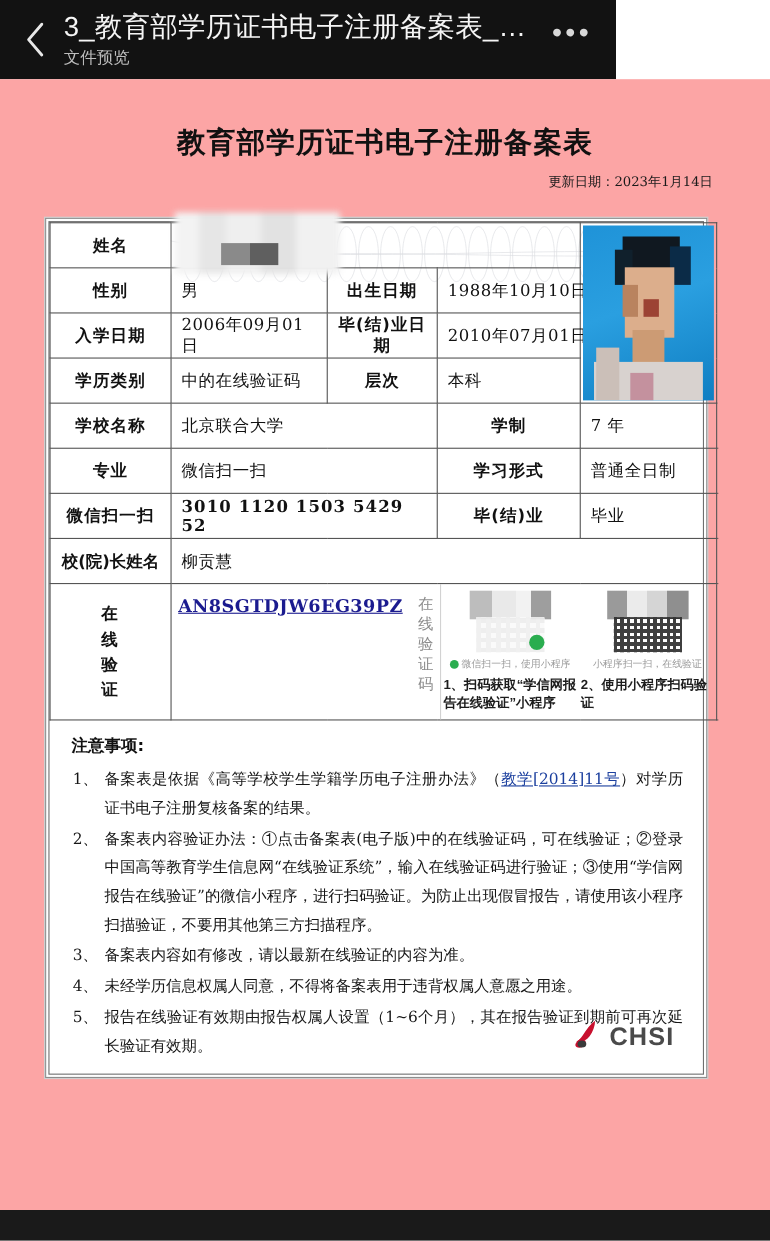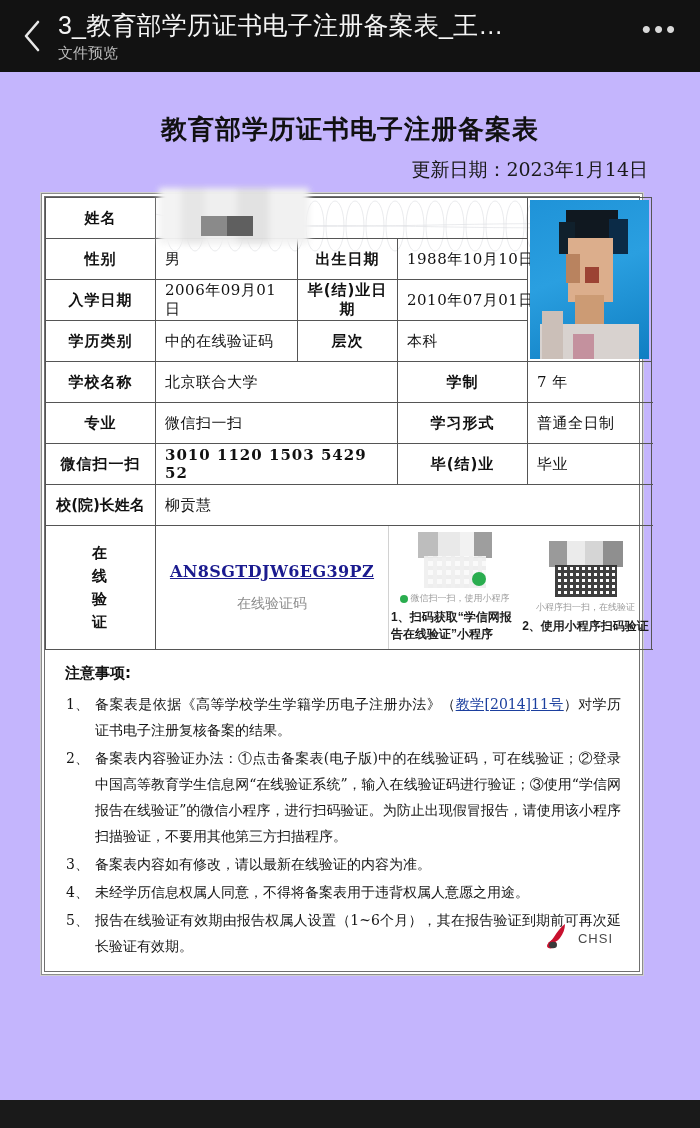--- a/index.html
+++ b/index.html
@@ -6,21 +6,21 @@
   html, body {
     width: 700px; height: 1128px;
     background: #ffffff;
     font-family: "Liberation Sans", "DejaVu Sans", sans-serif;
     overflow: hidden;
   }
   .screen { position: relative; width: 700px; height: 1128px; background:#fff; }
 
   
   .appbar {
-    position: absolute; left:0; top:0; width:700px; height:72px;
+    position: absolute; left:0; top:0; width:560px; height:72px;
     background:#121212; color:#f2f2f2;
     display:flex; align-items:center; padding:0 14px 0 10px;
   }
   .back-btn {
     width:44px; height:44px; flex:0 0 44px;
     display:flex; align-items:center; justify-content:center;
     color:#e8e8e8;
   }
   .back-btn svg { display:block; }
   .appbar-titles { flex:1 1 auto; min-width:0; padding-left:4px; }
@@ -35,30 +35,30 @@
   }
   .more-btn {
     flex:0 0 52px; height:48px; display:flex; align-items:center; justify-content:center;
     color:#d8d8d8; font-size:26px; letter-spacing:3px; line-height:10px;
     padding-bottom:14px;
   }
 
   
   .doc {
     position:absolute; left:0; top:72px; width:700px; height:1028px;
-    background:#c4b5fd; padding:24px 30px 0 30px;
+    background:#fca5a5; padding:24px 30px 0 30px;
   }
   .doc-title {
     text-align:center; font-size:26px; font-weight:700; letter-spacing:1px;
     color:#111; margin-top:16px; margin-bottom:10px;
     font-family:"DejaVu Sans","Liberation Sans",sans-serif;
   }
   .doc-updated {
-    text-align:right; font-size:19px; color:#1a1a1a; padding-right:22px;
-    margin-bottom:10px; font-family:"DejaVu Serif","Liberation Serif",serif;
+    text-align:right; font-size:12px; color:#1a1a1a; padding-right:22px;
+    margin-bottom:24px; font-family:"DejaVu Serif","Liberation Serif",serif;
   }
 
   
   .frame {
     position:relative; margin:0 27px 0 11px;
     border:1px solid #8d8d8d; padding:2px; background:#fff;
     box-shadow:0 0 0 1px #cfcfcf;
   }
   .frame-inner { border:1px solid #6f6f6f; background:#fff; position:relative; }
 
@@ -118,22 +118,22 @@
   .idphoto .shoulder3 { left:10%; top:70%; width:18%; height:30%; background:#cbbfb8; }
 
   
   td.verify-lbl {
     text-align:center; font-weight:700; font-size:16px; line-height:23px;
     letter-spacing:2px; padding:6px 0;
     font-family:"DejaVu Sans","Liberation Sans",sans-serif;
   }
   .verify-body { display:flex; align-items:stretch; min-height:100px; }
   .verify-left {
-    flex:0 0 232px; display:flex; flex-direction:column;
-    align-items:center; justify-content:center; gap:14px; padding:10px 6px;
+    flex:0 0 232px; display:flex; flex-direction:row;
+    align-items:flex-start; justify-content:center; gap:14px; padding:10px 6px;
   }
   .verify-code {
     color:#1b1b8f; font-weight:700; font-size:16px; letter-spacing:0.4px;
     text-decoration:underline; font-family:"DejaVu Serif","Liberation Serif",serif;
   }
   .verify-code-lbl { color:#8d8d8d; font-size:14px; }
   .verify-right { flex:1 1 auto; border-left:1px solid #d2d2d2; display:flex; }
   .qr-block { flex:1 1 50%; display:flex; flex-direction:column; align-items:center; justify-content:center; padding:6px 2px; }
   .qr-img { width:74px; height:56px; position:relative; margin-bottom:4px; }
   .qr-redact {
@@ -175,21 +175,21 @@
     font-family:"DejaVu Serif","Liberation Serif",serif; margin-bottom:2px;
   }
   .note-num { flex:0 0 30px; text-align:right; padding-right:6px; }
   .note-txt { flex:1 1 auto; text-align:justify; }
   .note-link { color:#1b3f9e; text-decoration:underline; }
   .chsi {
     position:absolute; right:26px; bottom:16px;
     display:flex; align-items:center; gap:4px;
   }
   .chsi-word {
-    font-size:13px; font-weight:400; color:#4a4a4a; letter-spacing:1px;
+    font-size:23px; font-weight:700; color:#4a4a4a; letter-spacing:1px;
     font-family:"Liberation Sans","DejaVu Sans",sans-serif;
   }
 
   
   .bottombar {
     position:absolute; left:0; bottom:0; width:700px; height:28px; background:#1a1a1a;
   }
 </style>
 </head>
 <body>

